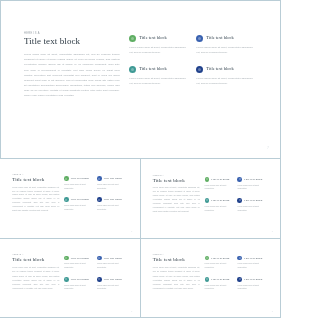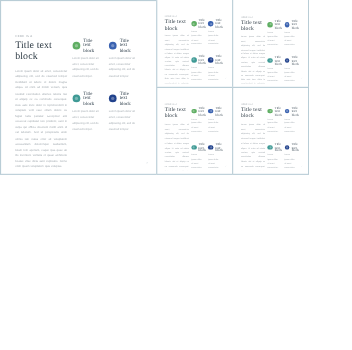--- a/index.html
+++ b/index.html
@@ -11,21 +11,21 @@
     height: 318px;
     background: #ffffff;
     font-family: "Liberation Sans", sans-serif;
     overflow: hidden;
   }
 
   .deck {
     width: 281px;
     height: 318px;
     display: flex;
-    flex-direction: row;
+    flex-direction: column;
     background: #ffffff;
     box-sizing: border-box;
   }
 
   
   .hero-cell {
     width: 281px;
     height: 159px;
     box-sizing: border-box;
     border: 1px solid #b9cdd6;

